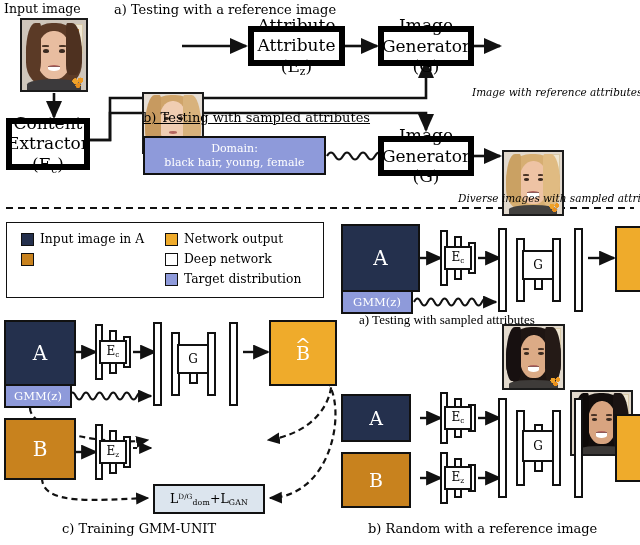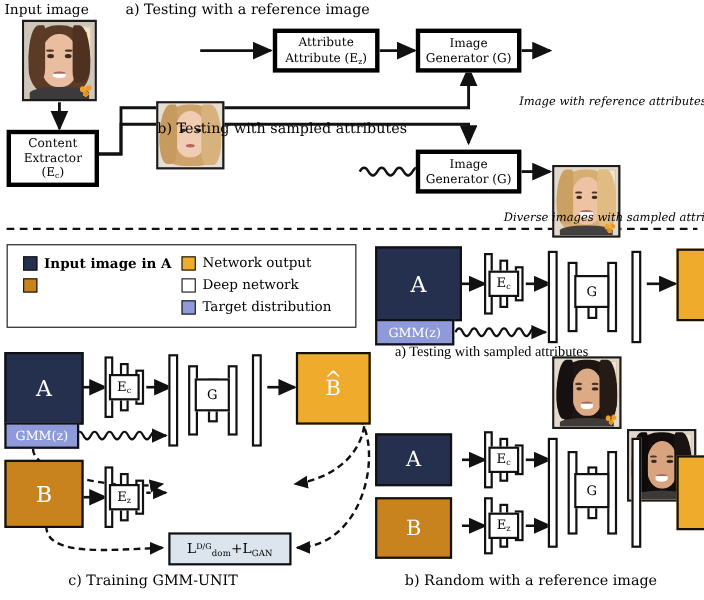--- a/index.html
+++ b/index.html
@@ -25,23 +25,23 @@
   .brow{position:absolute;width:10%;height:2.2%;background:#4a3426;border-radius:40%;}
   .mouth{position:absolute;border-radius:0 0 50% 50%;background:#ffffff;border-top:1px solid #8d5a58;}
   .lip{position:absolute;background:#b4655f;border-radius:50%;}
   .hairfront{position:absolute;}
   .shoulder{position:absolute;border-radius:50% 50% 0 0;}
   .flower{position:absolute;width:22%;height:18%;right:2%;bottom:2%;background:
       radial-gradient(circle at 30% 40%, #f0a32b 0 22%, transparent 23%),
       radial-gradient(circle at 68% 32%, #ef9a22 0 20%, transparent 21%),
       radial-gradient(circle at 50% 72%, #e98f1c 0 22%, transparent 23%);}
   
-  .pbox{border:4px solid #000000;background:#fff;box-sizing:border-box;display:flex;
+  .pbox{border:6px solid #000000;background:#fff;box-sizing:border-box;display:flex;
         align-items:center;justify-content:center;text-align:center;
-        font-family:"DejaVu Serif",serif;font-size:11px;line-height:1.2;}
+        font-family:"DejaVu Serif",serif;font-size:17px;line-height:1.2;}
   .dombox{border:2px solid #111;box-sizing:border-box;display:flex;flex-direction:column;
           align-items:center;justify-content:center;color:#fff;
           font-family:"DejaVu Serif",serif;font-size:11px;line-height:1.25;}
   .legendbox{border:1.5px solid #111;box-sizing:border-box;background:#fff;}
   .sw{width:13px;height:13px;border:1.6px solid #111;box-sizing:border-box;display:inline-block;vertical-align:-2px;}
   .leg-row{display:flex;align-items:center;gap:6px;height:18px;}
   .leg-txt{font-size:12.3px;font-family:"DejaVu Serif",serif;white-space:nowrap;}
   .blockimg{border:2.5px solid #111;box-sizing:border-box;display:flex;align-items:center;
             justify-content:center;color:#fff;font-family:"DejaVu Serif",serif;}
   .netblk{border:2.2px solid #111;background:#fff;box-sizing:border-box;position:absolute;}
@@ -195,22 +195,26 @@
   <div class="abs cap-italic" style="left:472px;top:86px;">Image with reference attributes</div>
 
   <div class="abs pbox" style="left:6px;top:118px;width:84px;height:52px;">
     <span>
       <span>Content</span><br>
       <span>Extractor</span><br>
       <span>(E</span><span class="sub">c</span><span>)</span>
     </span>
   </div>
 
-  <div class="abs sect-title" style="left:143px;top:110px;">b) Testing with sampled attributes</div>
-
+  <div class="abs sect-title" style="left:143px;top:110px;text-decoration:underline;">b) Testing with sampled attributes</div>
+
+  <div class="abs dombox" style="left:143px;top:136px;width:183px;height:39px;background:#8e9ada;">
+    <div>Domain:</div>
+    <div>black hair, young, female</div>
+  </div>
 
   <div class="abs pbox" style="left:378px;top:136px;width:96px;height:40px;">
     <span>
       <span>Image</span><br>
       <span>Generator (G)</span>
     </span>
   </div>
 
   <div class="abs thumb" style="left:502px;top:122px;width:63px;height:66px;">
     <div class="bg-wall" style="background:#e3dacd;"></div>
@@ -245,21 +249,21 @@
     <div class="mouth" style="left:40%;top:65%;width:20%;height:7%;"></div>
     <div class="hairfront" style="left:3%;top:2%;width:26%;height:90%;background:#0e0a09;border-radius:60% 10% 25% 40%;"></div>
     <div class="hairfront" style="right:3%;top:2%;width:28%;height:92%;background:#1a1312;border-radius:10% 55% 40% 25%;"></div>
     <div class="shoulder" style="left:8%;bottom:0;width:84%;height:13%;background:#3c3937;"></div>
     <div class="flower"></div>
   </div>
 
   <div class="abs cap-italic" style="left:458px;top:192px;">Diverse images with sampled attributes</div>
 
   <div class="abs legendbox" style="left:6px;top:222px;width:318px;height:76px;">
-    <div style="position:absolute;left:14px;top:7px;display:flex;flex-direction:column;gap:2px;font-weight:bold;">
+    <div style="position:absolute;left:14px;top:7px;display:flex;flex-direction:column;gap:2px;">
       <div class="leg-row">
         <span class="sw" style="background:#24304d;"></span>
         <span class="leg-txt">Input image in A</span>
       </div>
       <div class="leg-row">
         <span class="sw" style="background:#c8821e;"></span>
       </div>
     </div>
     <div style="position:absolute;left:158px;top:7px;display:flex;flex-direction:column;gap:2px;">
       <div class="leg-row">

